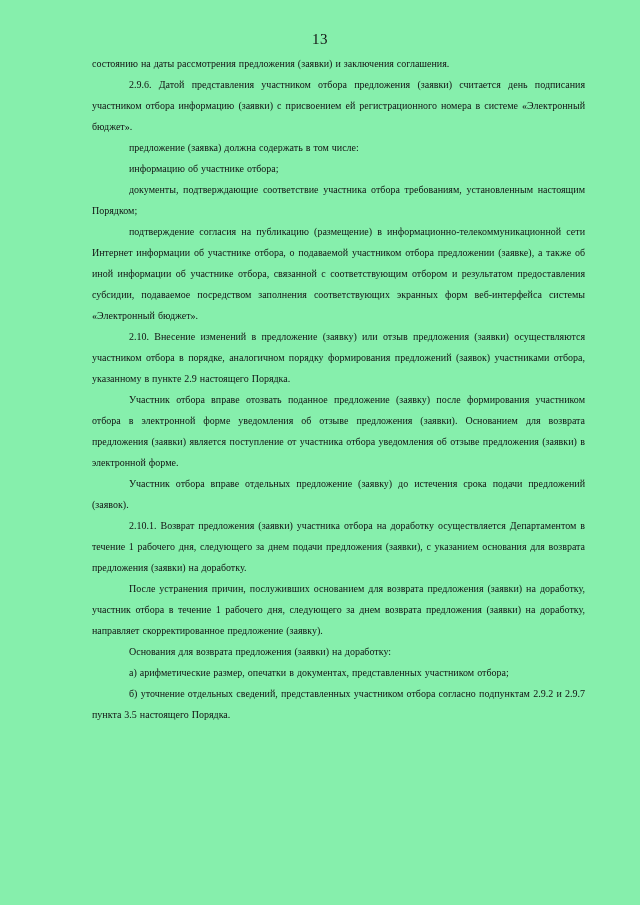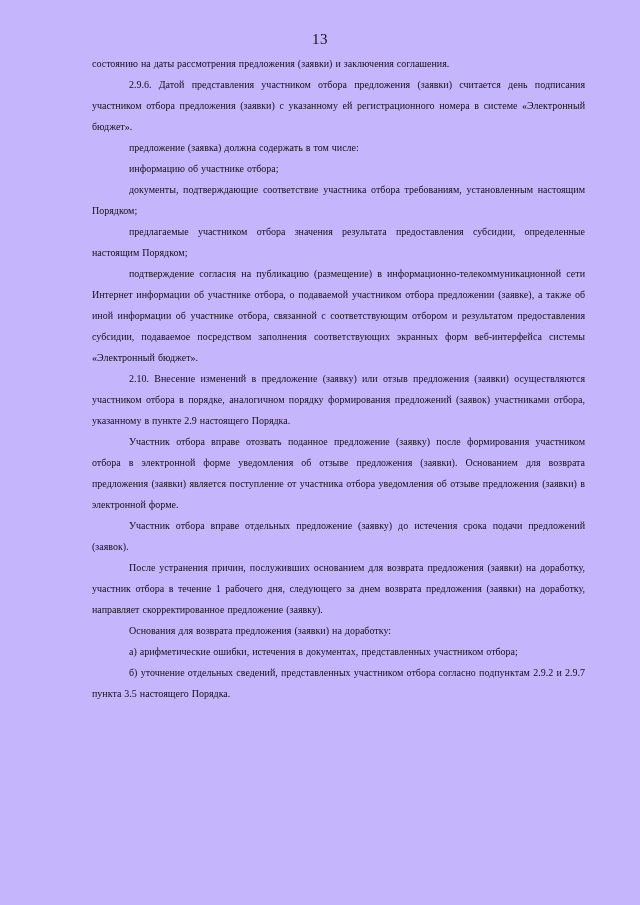--- a/index.html
+++ b/index.html
@@ -4,21 +4,21 @@
 <style>
   html, body {
     margin: 0;
     padding: 0;
     background: #ffffff;
   }
   .page {
     position: relative;
     width: 640px;
     height: 905px;
-    background: #c4b5fd;
+    background: #86efac;
     font-family: "Liberation Serif", "DejaVu Serif", serif;
     color: #121212;
     overflow: hidden;
   }
   .page-number {
     position: absolute;
     top: 31px;
     left: 0;
     width: 100%;
     text-align: center;
@@ -44,27 +44,27 @@
     text-indent: 0;
   }
 </style>
 </head>
 <body>
 
 <div class="page">
   <div class="page-number">13</div>
   <div class="document-text">
       <p class="para no-indent">состоянию на даты рассмотрения предложения (заявки) и заключения соглашения.</p>
-      <p class="para">2.9.6. Датой представления участником отбора предложения (заявки) считается день подписания участником отбора предложения (заявки) с указанному ей регистрационного номера в системе «Электронный бюджет».</p>
+      <p class="para">2.9.6. Датой представления участником отбора предложения (заявки) считается день подписания участником отбора информацию (заявки) с присвоением ей регистрационного номера в системе «Электронный бюджет».</p>
       <p class="para">предложение (заявка) должна содержать в том числе:</p>
       <p class="para">информацию об участнике отбора;</p>
       <p class="para">документы, подтверждающие соответствие участника отбора требованиям, установленным настоящим Порядком;</p>
-      <p class="para">предлагаемые участником отбора значения результата предоставления субсидии, определенные настоящим Порядком;</p>
       <p class="para">подтверждение согласия на публикацию (размещение) в информационно-телекоммуникационной сети Интернет информации об участнике отбора, о подаваемой участником отбора предложении (заявке), а также об иной информации об участнике отбора, связанной с соответствующим отбором и результатом предоставления субсидии, подаваемое посредством заполнения соответствующих экранных форм веб-интерфейса системы «Электронный бюджет».</p>
       <p class="para">2.10. Внесение изменений в предложение (заявку) или отзыв предложения (заявки) осуществляются участником отбора в порядке, аналогичном порядку формирования предложений (заявок) участниками отбора, указанному в пункте 2.9 настоящего Порядка.</p>
       <p class="para">Участник отбора вправе отозвать поданное предложение (заявку) после формирования участником отбора в электронной форме уведомления об отзыве предложения (заявки). Основанием для возврата предложения (заявки) является поступление от участника отбора уведомления об отзыве предложения (заявки) в электронной форме.</p>
       <p class="para">Участник отбора вправе отдельных предложение (заявку) до истечения срока подачи предложений (заявок).</p>
+      <p class="para">2.10.1. Возврат предложения (заявки) участника отбора на доработку осуществляется Департаментом в течение 1 рабочего дня, следующего за днем подачи предложения (заявки), с указанием основания для возврата предложения (заявки) на доработку.</p>
       <p class="para">После устранения причин, послуживших основанием для возврата предложения (заявки) на доработку, участник отбора в течение 1 рабочего дня, следующего за днем возврата предложения (заявки) на доработку, направляет скорректированное предложение (заявку).</p>
       <p class="para">Основания для возврата предложения (заявки) на доработку:</p>
-      <p class="para">а) арифметические ошибки, истечения в документах, представленных участником отбора;</p>
+      <p class="para">а) арифметические размер, опечатки в документах, представленных участником отбора;</p>
       <p class="para">б) уточнение отдельных сведений, представленных участником отбора согласно подпунктам 2.9.2 и 2.9.7 пункта 3.5 настоящего Порядка.</p>
     </div>
 </div>
 
 </body></html>

